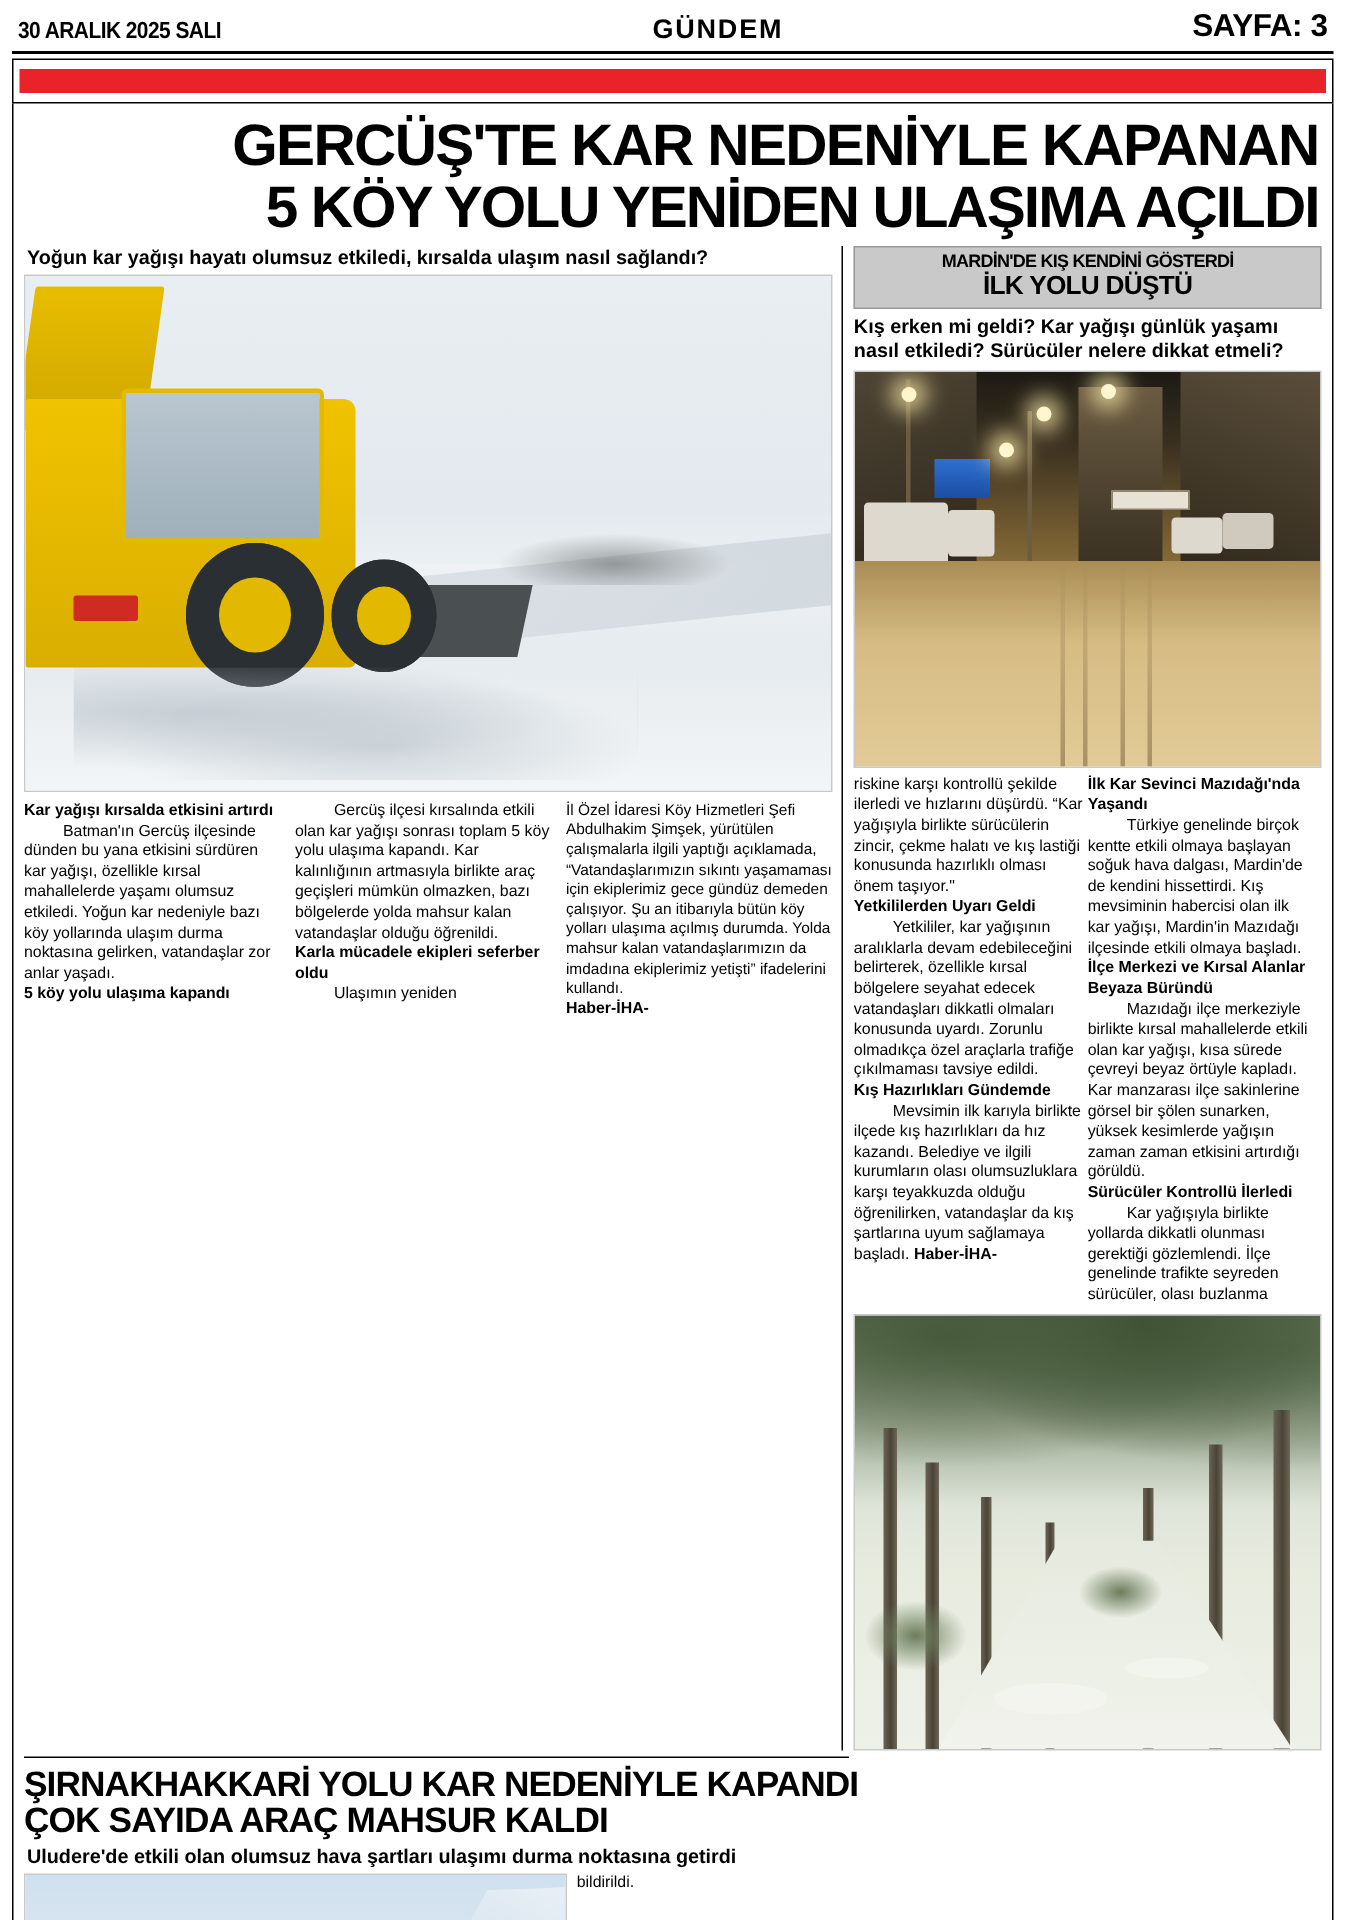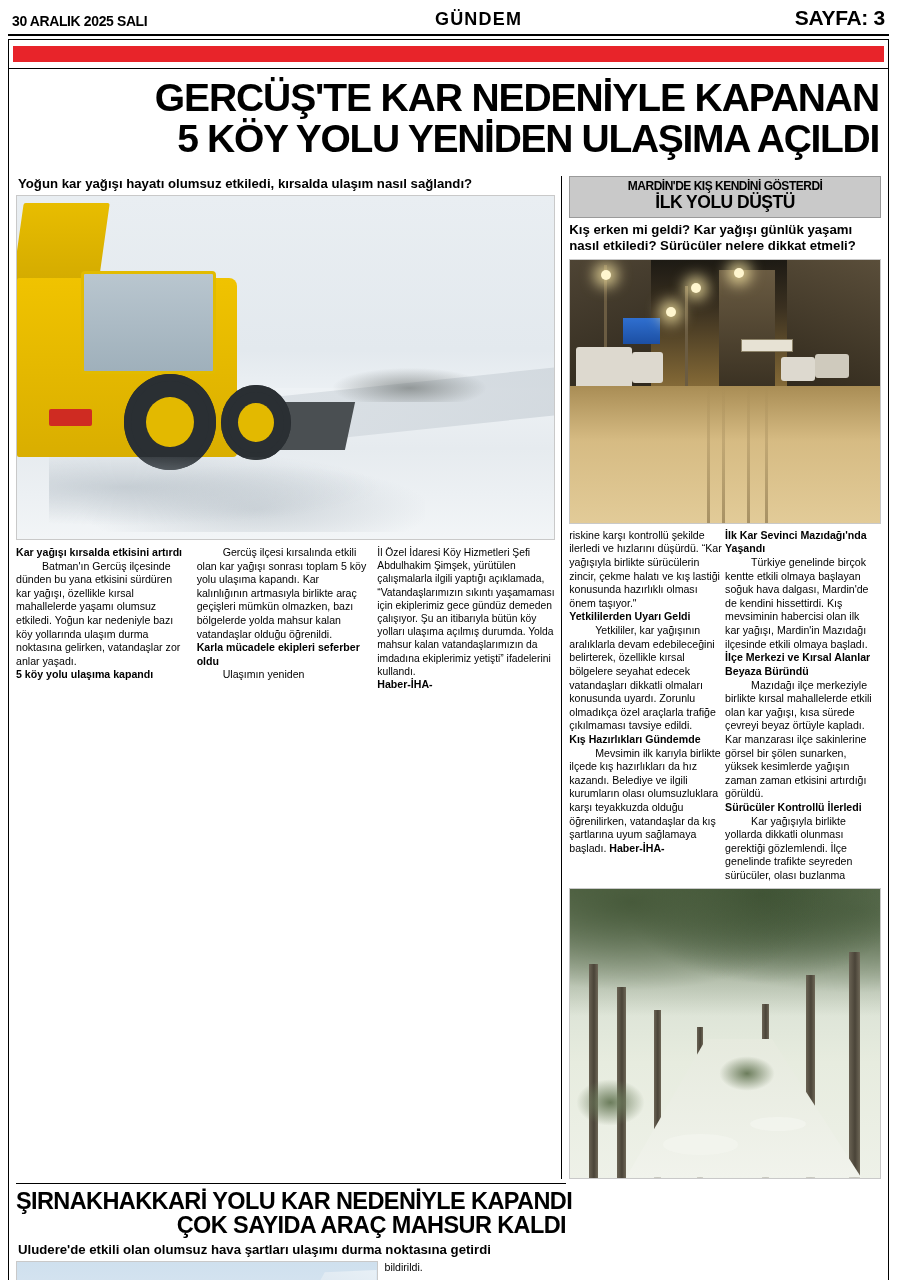--- a/index.html
+++ b/index.html
@@ -51,21 +51,21 @@
 
   
   .main-hl {
     font-weight: 700; font-size: 39px; line-height: 1.06;
     letter-spacing: -1.1px; text-align: right; padding: 2px 2px 0 4px;
     white-space: nowrap;
   }
   .main-hl .l2 { letter-spacing: -1.3px; }
 
   
-  .cols { display: flex; gap: 0; margin-top: 16px; }
+  .cols { display: flex; gap: 0; margin-top: 4px; }
   .left-block { width: 556px; padding-right: 6px; }
   .right-block {
     width: 326px; border-left: 1px solid #000; padding-left: 7px;
   }
 
   .subhead {
     font-weight: 700; font-size: 13.2px; line-height: 1.23;
     padding: 0 2px 3px 2px;
   }
 
@@ -89,21 +89,21 @@
   .grey-hl .g3 { font-size: 17.5px; letter-spacing: -0.5px; }
 
   .rsub { font-weight: 700; font-size: 13.2px; line-height: 1.24; padding: 4px 2px 4px 0; }
 
   
   .hl2 {
     font-weight: 700; line-height: 1.05; letter-spacing: -0.6px;
     padding-top: 5px;
   }
   .hl2 .a { font-size: 23.5px; display: block; white-space: nowrap; }
-  .hl2 .b { font-size: 23.5px; display: block; text-align: right; }
+  .hl2 .b { font-size: 23.5px; display: block; text-align: left; }
 
   .divider-h { border-top: 1px solid #000; margin: 4px 0 0 0; }
 
   
   .ph { position: relative; width: 100%; height: 100%; }
 
   
   .dozer { background: linear-gradient(#e9eef2 0%, #e3e9ee 45%, #eef2f5 60%, #f4f6f8 100%); }
   .dozer .horizon { position:absolute; left:0; right:0; top:56%; height:1px; background:#d7dde2; }
   .dozer .groundsnow { position:absolute; left:0; right:0; bottom:0; height:44%;

